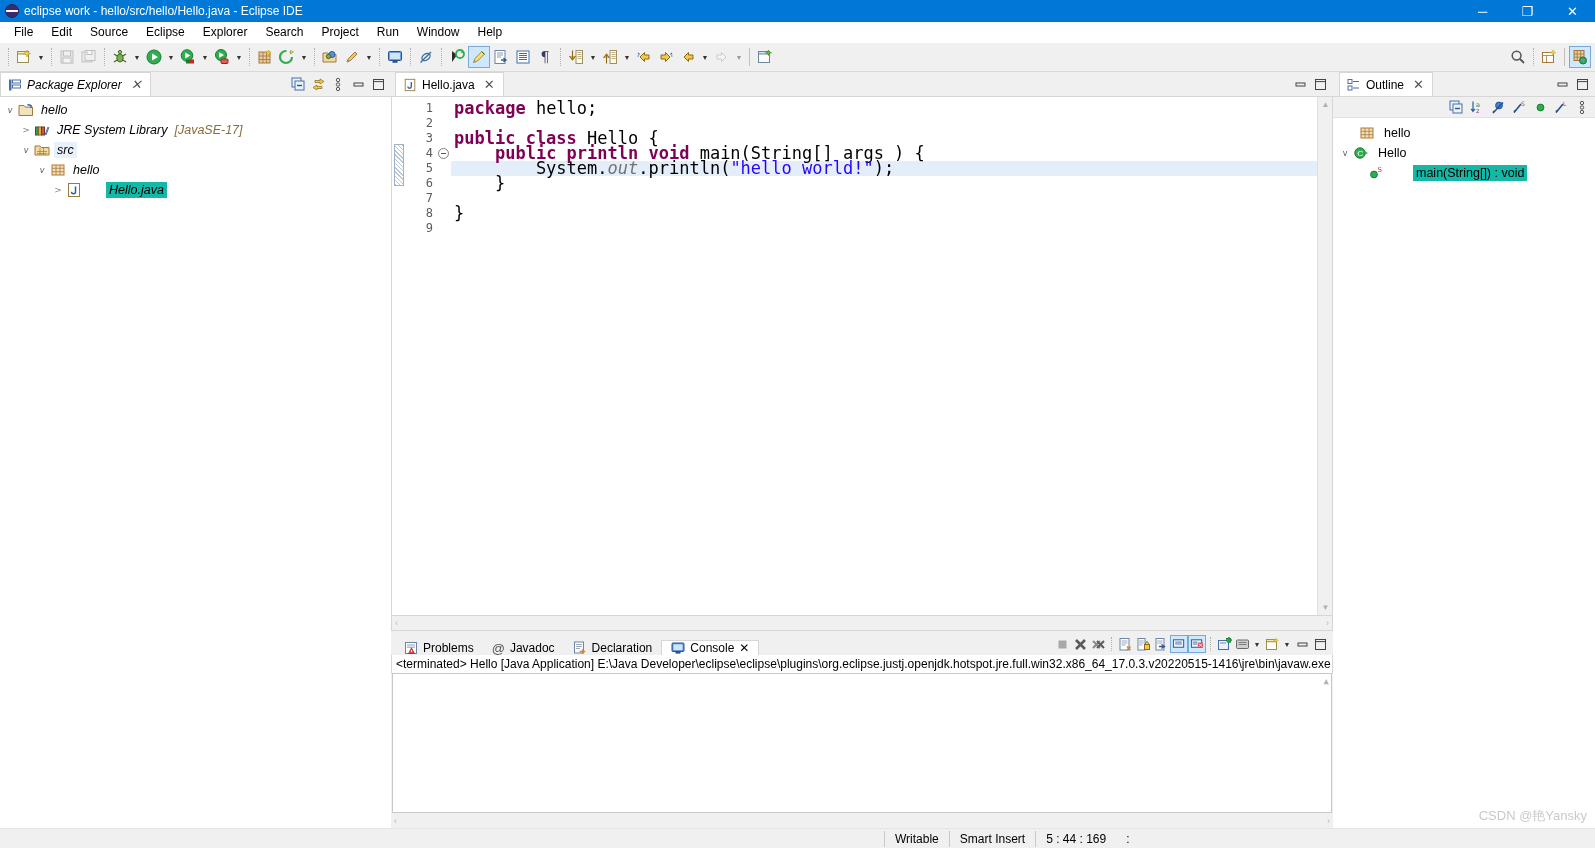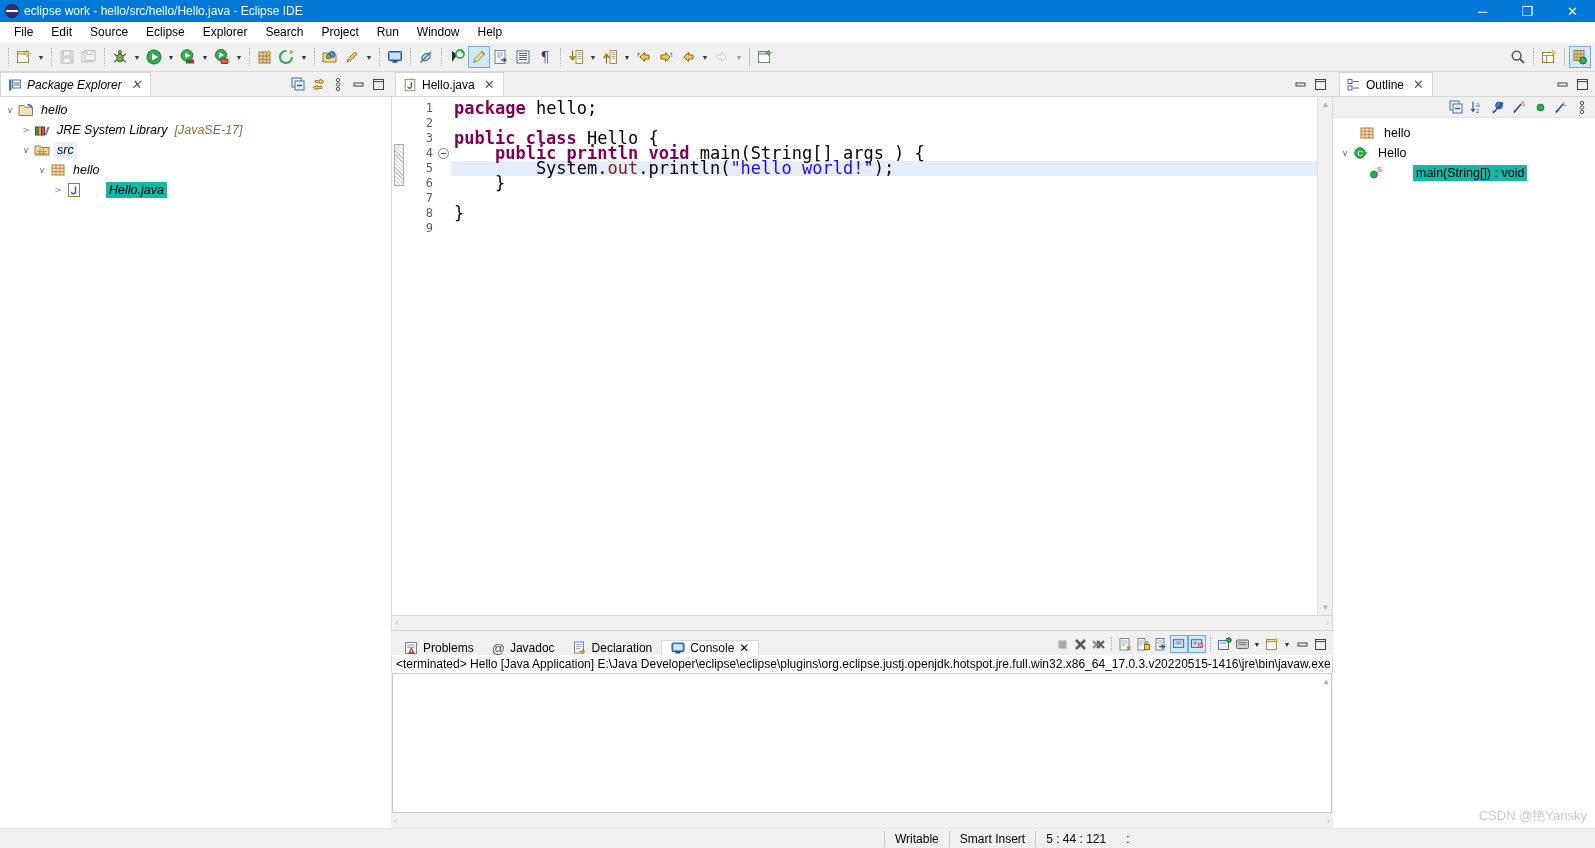--- a/index.html
+++ b/index.html
@@ -182,21 +182,21 @@
   }
   #ed-code {
     flex: 1 1 auto; padding-top: 4px; min-width: 0;
     font-family: "DejaVu Sans Mono", monospace;
     font-size: 17px; color: #000; position: relative; overflow: hidden;
   }
   .cline { height: 15px; line-height: 15px; white-space: pre; padding-left: 3px; }
   .cline.hl { background: #e4eefb; }
   .kw { color: #7f0055; font-weight: bold; }
   .str { color: #2a00ff; }
-  .fld { color: #7f1d1d; }
+  .fld { color: #737373; font-style: italic; }
   #ed-vscroll {
     width: 15px; flex: none; background: #f0f0f0; position: relative;
     border-left: 1px solid #e0e0e0;
   }
   #ed-vscroll .vup, #ed-vscroll .vdn {
     position: absolute; left: 0; width: 15px; height: 15px;
     display: flex; align-items: center; justify-content: center;
     color: #b0b0b0; font-size: 8px;
   }
   #ed-vscroll .vup { top: 0; }
@@ -950,17 +950,17 @@
         </div>
       </div>
     </div>
   </div>
 </div>
 
 <div id="statusbar">
   <div class="sb-spacer"></div>
   <div class="sb-cell">Writable</div>
   <div class="sb-cell">Smart Insert</div>
-  <div class="sb-cell">5 : 44 : 121</div>
+  <div class="sb-cell">5 : 44 : 169</div>
   <div class="sb-cell" style="border-left:none;">:</div>
 </div>
 
 <div id="watermark">CSDN @艳Yansky</div>
 
 </body></html>

